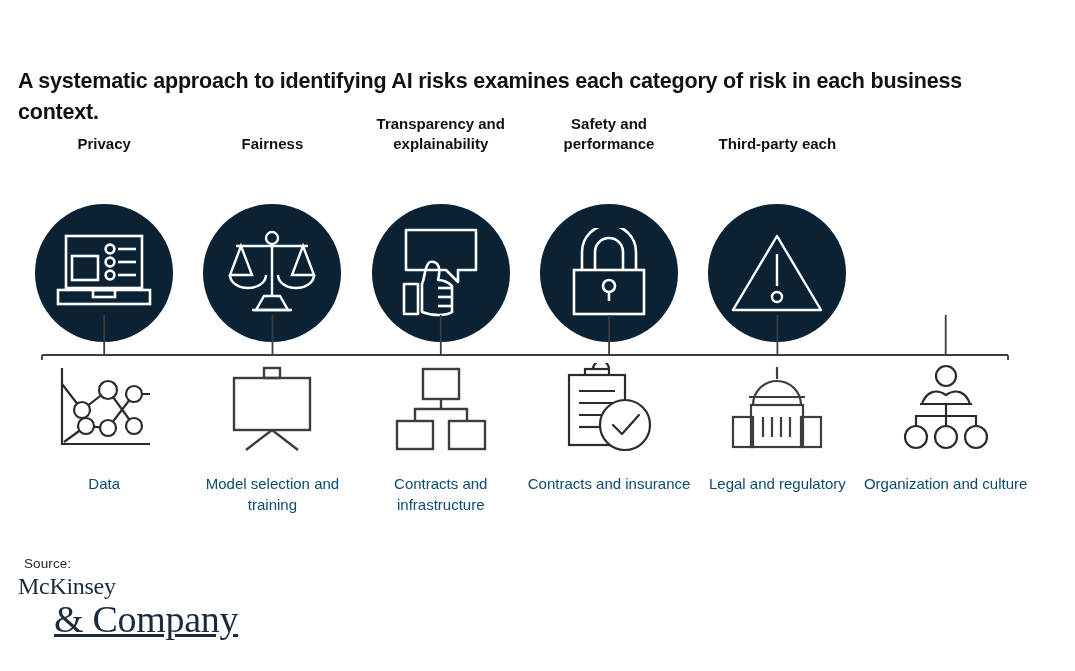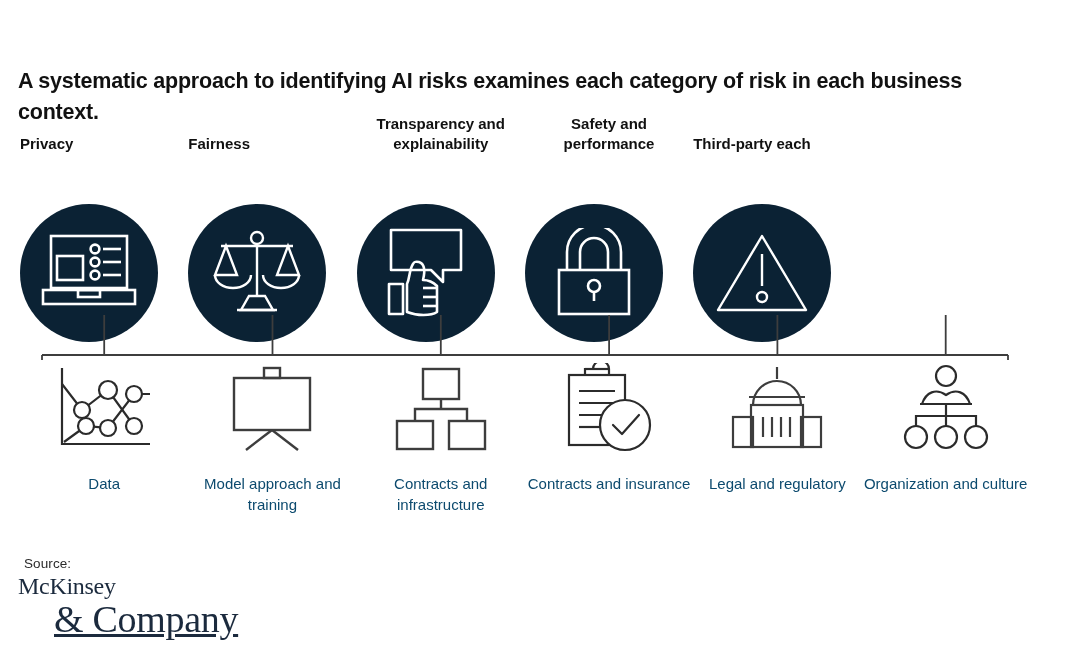--- a/index.html
+++ b/index.html
@@ -35,21 +35,21 @@
     position: absolute;
     left: 20px;
     top: 112px;
     width: 1010px;
     display: flex;
   }
   .cat {
     width: 168.3px;
     display: flex;
     flex-direction: column;
-    align-items: flex-start;
+    align-items: center;
     gap: 43px;
   }
   .cat-label {
     font-size: 15px;
     font-weight: bold;
     line-height: 1.32;
     text-align: center;
     color: #111111;
     height: 42px;
     display: flex;
@@ -281,21 +281,21 @@
     <div class="ctx-icon">
       <svg width="92" height="88" viewBox="0 0 92 88">
         <g fill="none" stroke="#3d3d3d" stroke-width="2.4">
           <rect x="38" y="4" width="16" height="10"></rect>
           <rect x="8" y="14" width="76" height="52"></rect>
           <line x1="46" y1="66" x2="20" y2="86"></line>
           <line x1="46" y1="66" x2="72" y2="86"></line>
         </g>
       </svg>
     </div>
-    <div class="ctx-label">Model approach and training</div>
+    <div class="ctx-label">Model selection and training</div>
   </div>
 
   <div class="ctx">
     <div class="ctx-icon">
       <svg width="92" height="86" viewBox="0 0 92 86">
         <g fill="none" stroke="#3d3d3d" stroke-width="2.4">
           <rect x="28" y="4" width="36" height="30"></rect>
           <line x1="46" y1="34" x2="46" y2="44"></line>
           <polyline points="20,56 20,44 72,44 72,56"></polyline>
           <rect x="2" y="56" width="36" height="28"></rect>

